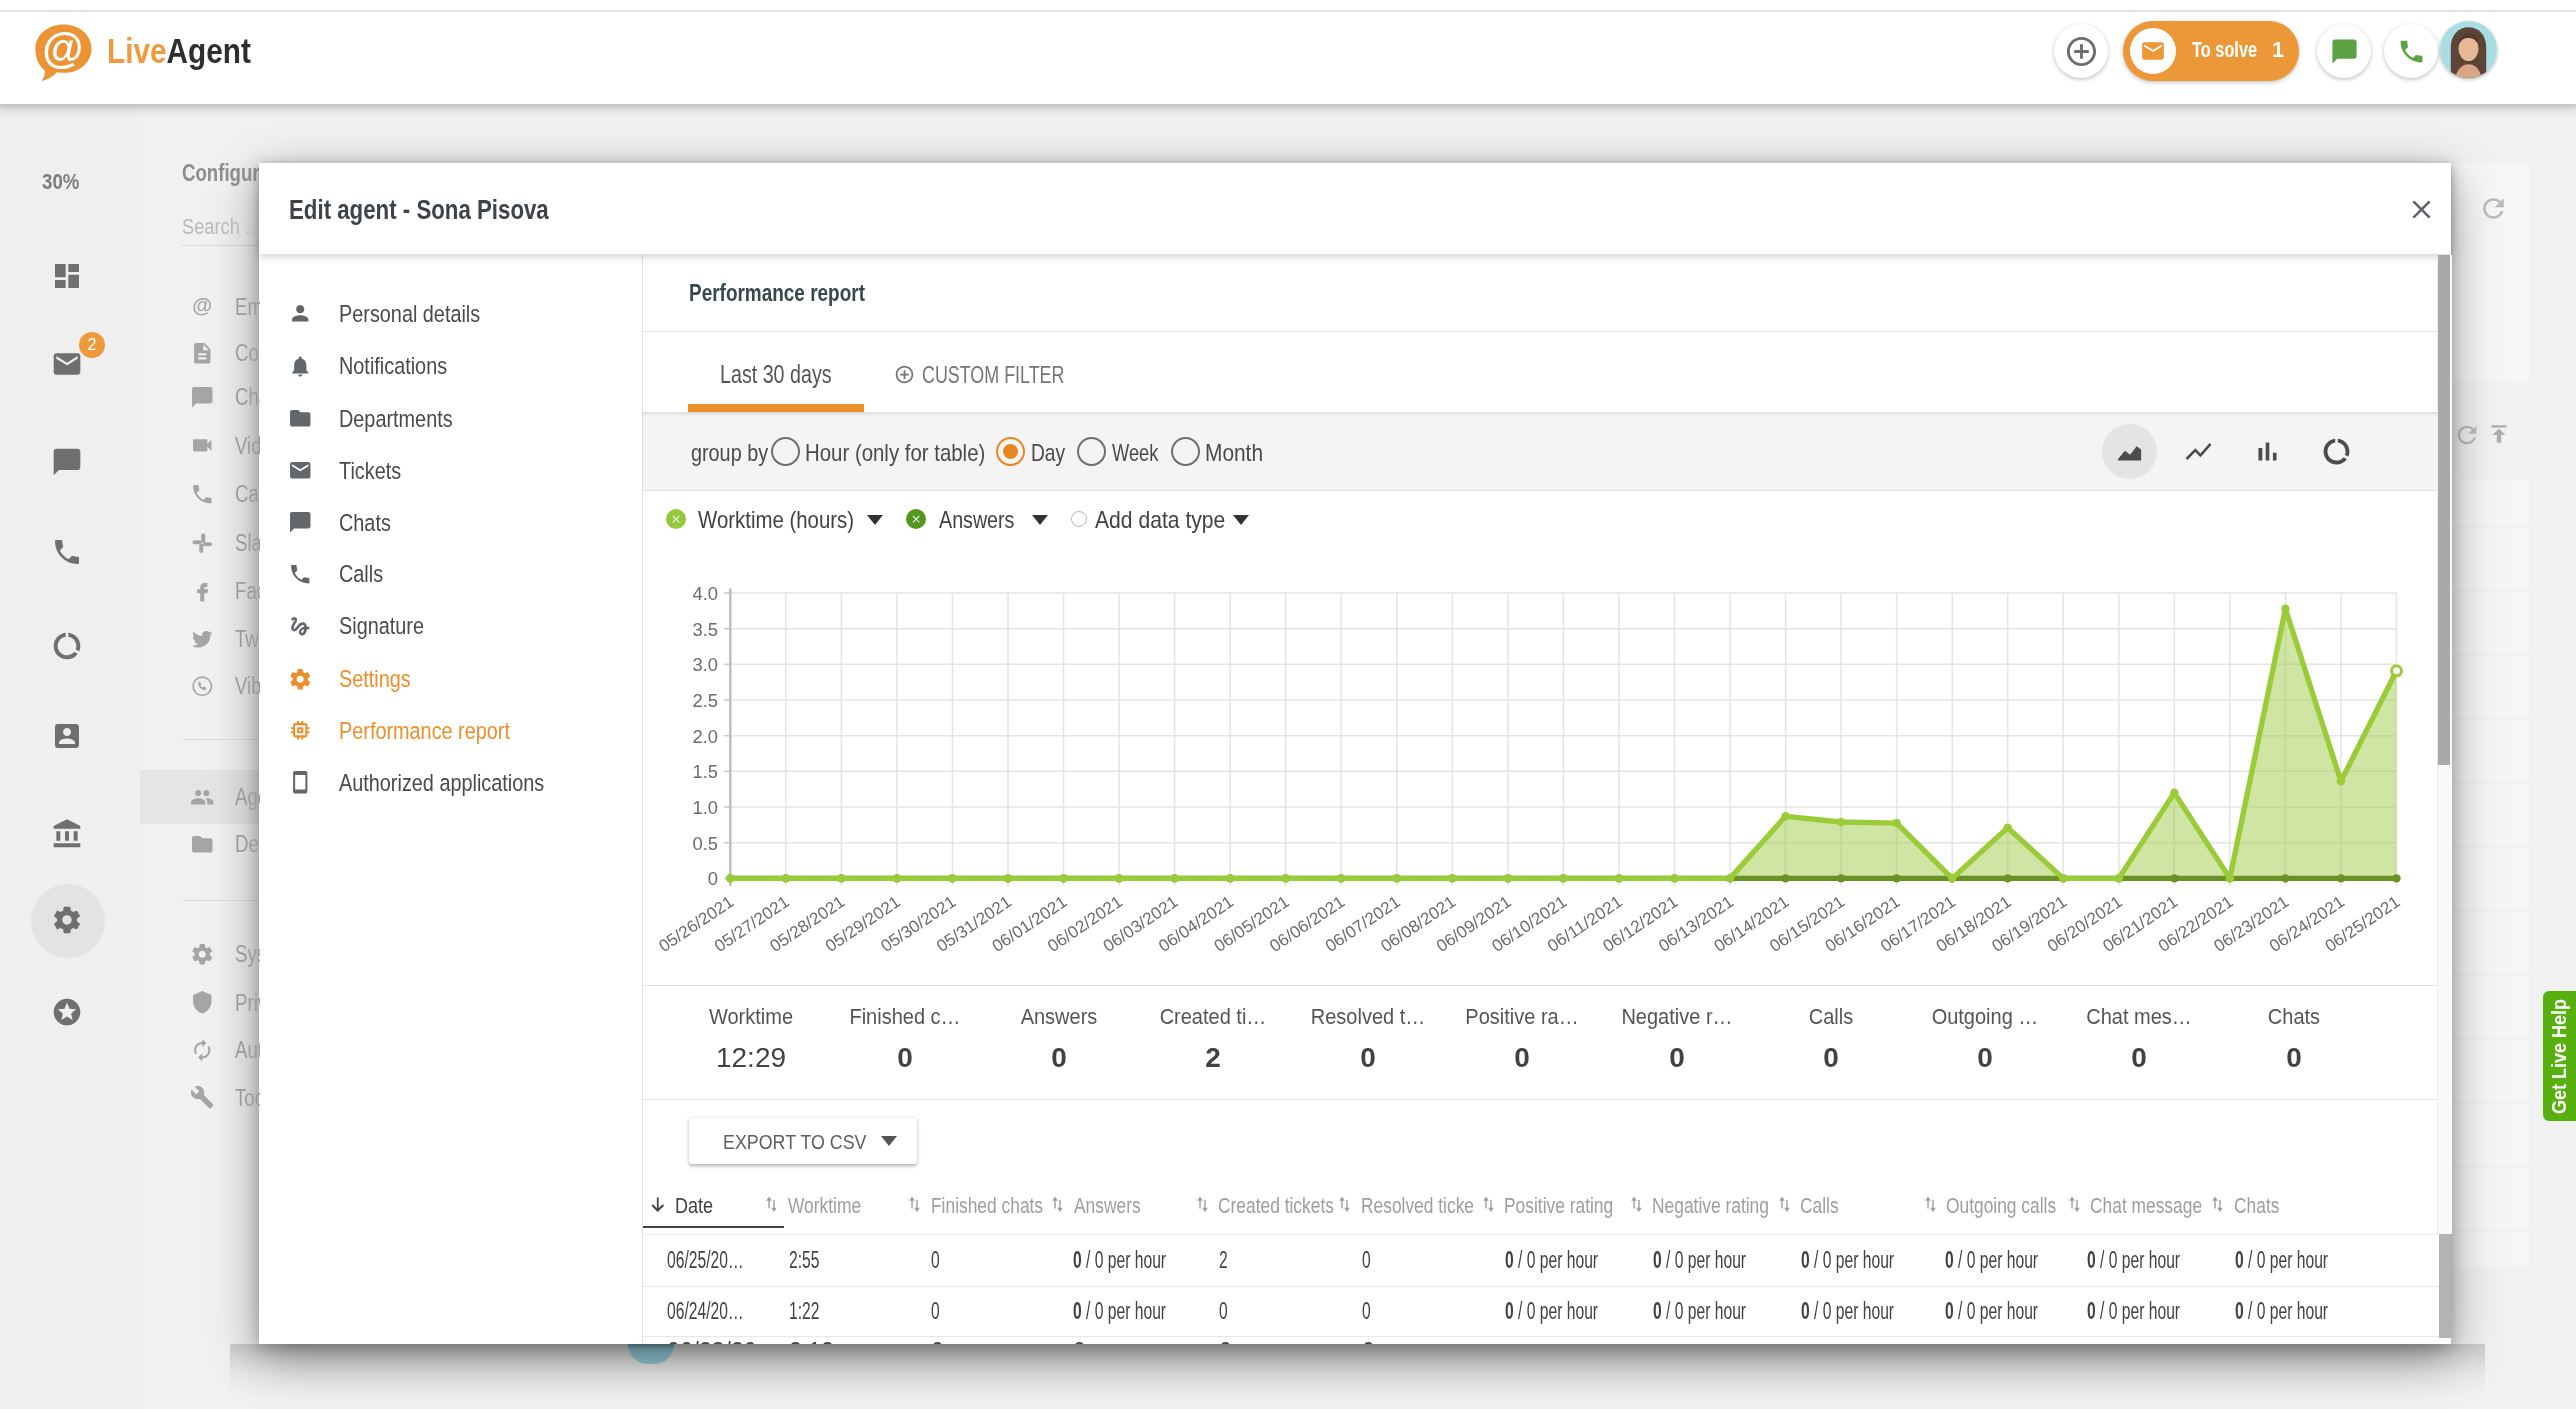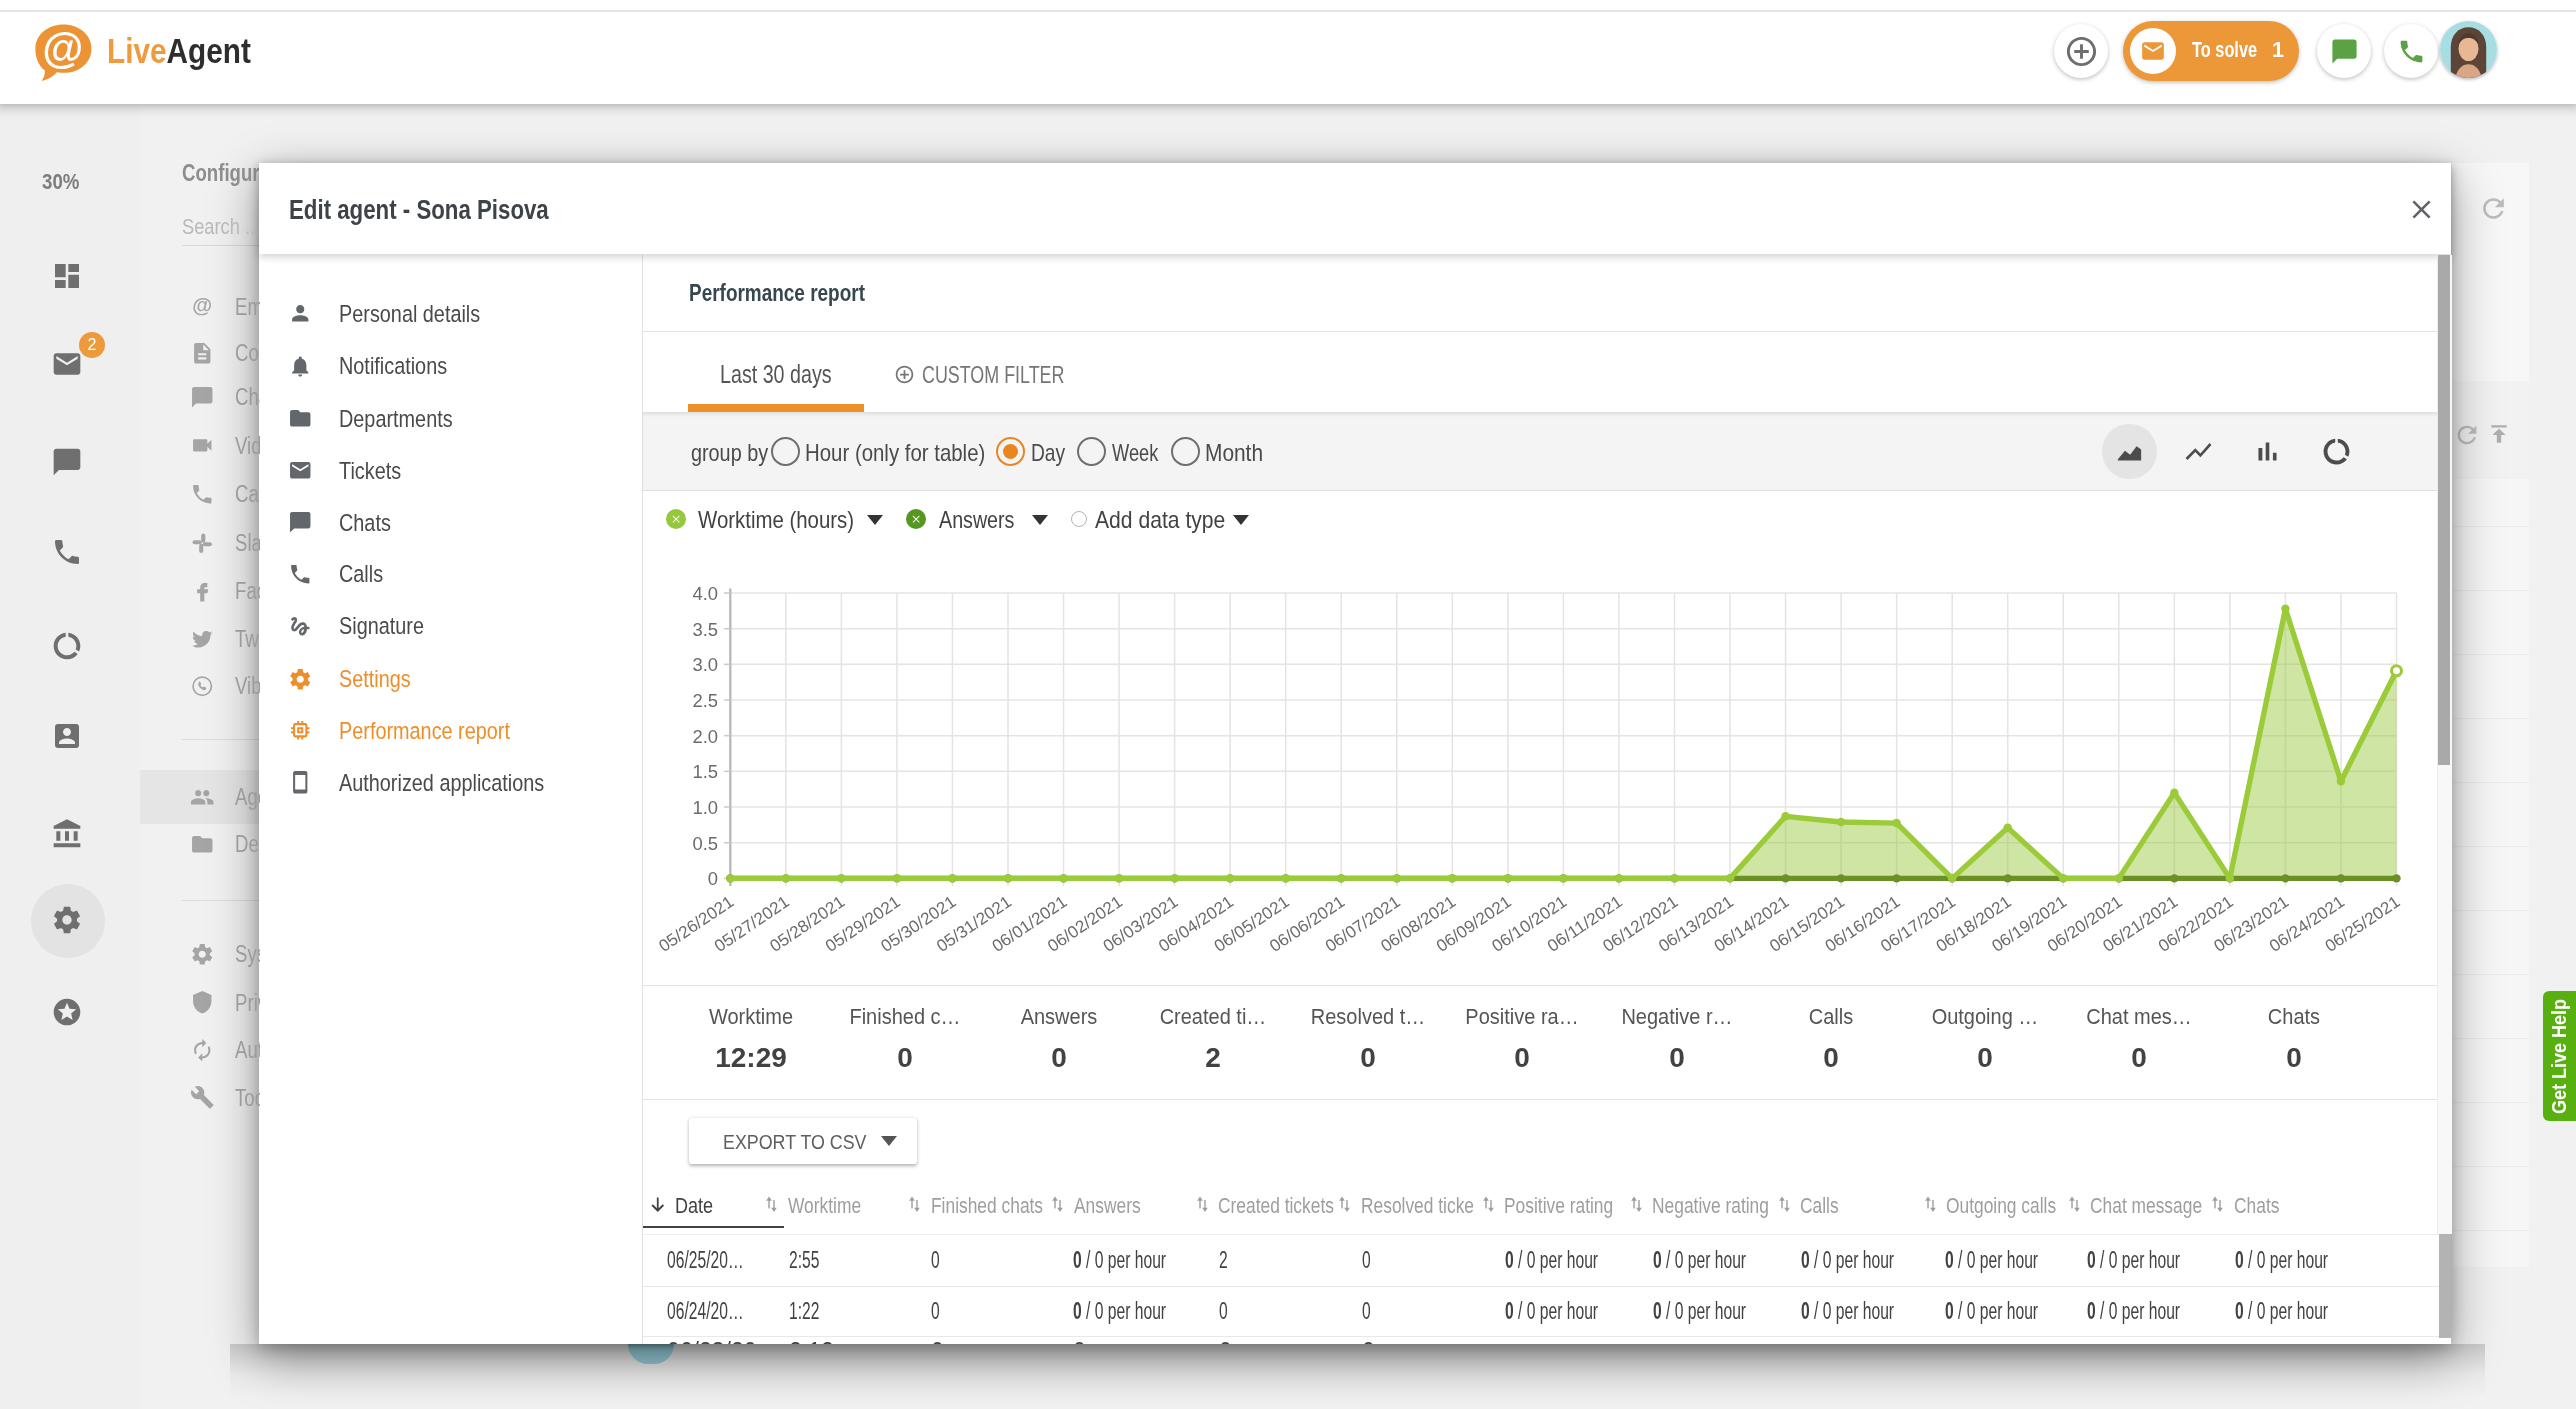--- a/index.html
+++ b/index.html
@@ -455,21 +455,21 @@
       <text transform="translate(2768.0,1179.0) rotate(-34)" font-size="22" fill="#6b6b6b" text-anchor="end" font-family="Liberation Sans" textLength="112" lengthAdjust="spacingAndGlyphs">06/20/2021</text>
       <text transform="translate(2840.4,1179.0) rotate(-34)" font-size="22" fill="#6b6b6b" text-anchor="end" font-family="Liberation Sans" textLength="112" lengthAdjust="spacingAndGlyphs">06/21/2021</text>
       <text transform="translate(2912.8,1179.0) rotate(-34)" font-size="22" fill="#6b6b6b" text-anchor="end" font-family="Liberation Sans" textLength="112" lengthAdjust="spacingAndGlyphs">06/22/2021</text>
       <text transform="translate(2985.2,1179.0) rotate(-34)" font-size="22" fill="#6b6b6b" text-anchor="end" font-family="Liberation Sans" textLength="112" lengthAdjust="spacingAndGlyphs">06/23/2021</text>
       <text transform="translate(3057.6,1179.0) rotate(-34)" font-size="22" fill="#6b6b6b" text-anchor="end" font-family="Liberation Sans" textLength="112" lengthAdjust="spacingAndGlyphs">06/24/2021</text>
       <text transform="translate(3130.0,1179.0) rotate(-34)" font-size="22" fill="#6b6b6b" text-anchor="end" font-family="Liberation Sans" textLength="112" lengthAdjust="spacingAndGlyphs">06/25/2021</text>
     </svg>
 <div class="abs" style="left:643px;top:985px;width:1809px;height:0.8px;background:#e2e2e2;z-index:2;"></div>
 <div class="abs" style="left:643px;top:1099px;width:1809px;height:0.8px;background:#e2e2e2;z-index:2;"></div>
 <div class="abs" style="left:521px;top:996px;width:460px;text-align:center;height:43px;line-height:43px;font-size:21.5px;font-weight:normal;color:#555;white-space:nowrap;transform:scaleX(0.93);transform-origin:50% 50%;z-index:2;">Worktime</div>
-<div class="abs" style="left:521px;top:1029px;width:460px;text-align:center;height:57px;line-height:57px;font-size:28px;font-weight:bold;color:#424242;white-space:nowrap;transform:scaleX(1.0);transform-origin:50% 50%;z-index:2;">12:29</div>
+<div class="abs" style="left:521px;top:1029px;width:460px;text-align:center;height:57px;line-height:57px;font-size:28px;font-weight:normal;color:#424242;white-space:nowrap;transform:scaleX(1.0);transform-origin:50% 50%;z-index:2;">12:29</div>
 <div class="abs" style="left:675px;top:996px;width:460px;text-align:center;height:43px;line-height:43px;font-size:21.5px;font-weight:normal;color:#555;white-space:nowrap;transform:scaleX(0.93);transform-origin:50% 50%;z-index:2;">Finished c…</div>
 <div class="abs" style="left:675px;top:1029px;width:460px;text-align:center;height:57px;line-height:57px;font-size:28px;font-weight:bold;color:#424242;white-space:nowrap;transform:scaleX(1.0);transform-origin:50% 50%;z-index:2;">0</div>
 <div class="abs" style="left:829px;top:996px;width:460px;text-align:center;height:43px;line-height:43px;font-size:21.5px;font-weight:normal;color:#555;white-space:nowrap;transform:scaleX(0.93);transform-origin:50% 50%;z-index:2;">Answers</div>
 <div class="abs" style="left:829px;top:1029px;width:460px;text-align:center;height:57px;line-height:57px;font-size:28px;font-weight:bold;color:#424242;white-space:nowrap;transform:scaleX(1.0);transform-origin:50% 50%;z-index:2;">0</div>
 <div class="abs" style="left:983px;top:996px;width:460px;text-align:center;height:43px;line-height:43px;font-size:21.5px;font-weight:normal;color:#555;white-space:nowrap;transform:scaleX(0.93);transform-origin:50% 50%;z-index:2;">Created ti…</div>
 <div class="abs" style="left:983px;top:1029px;width:460px;text-align:center;height:57px;line-height:57px;font-size:28px;font-weight:bold;color:#424242;white-space:nowrap;transform:scaleX(1.0);transform-origin:50% 50%;z-index:2;">2</div>
 <div class="abs" style="left:1138px;top:996px;width:460px;text-align:center;height:43px;line-height:43px;font-size:21.5px;font-weight:normal;color:#555;white-space:nowrap;transform:scaleX(0.93);transform-origin:50% 50%;z-index:2;">Resolved t…</div>
 <div class="abs" style="left:1138px;top:1029px;width:460px;text-align:center;height:57px;line-height:57px;font-size:28px;font-weight:bold;color:#424242;white-space:nowrap;transform:scaleX(1.0);transform-origin:50% 50%;z-index:2;">0</div>
 <div class="abs" style="left:1292px;top:996px;width:460px;text-align:center;height:43px;line-height:43px;font-size:21.5px;font-weight:normal;color:#555;white-space:nowrap;transform:scaleX(0.93);transform-origin:50% 50%;z-index:2;">Positive ra…</div>
 <div class="abs" style="left:1292px;top:1029px;width:460px;text-align:center;height:57px;line-height:57px;font-size:28px;font-weight:bold;color:#424242;white-space:nowrap;transform:scaleX(1.0);transform-origin:50% 50%;z-index:2;">0</div>

